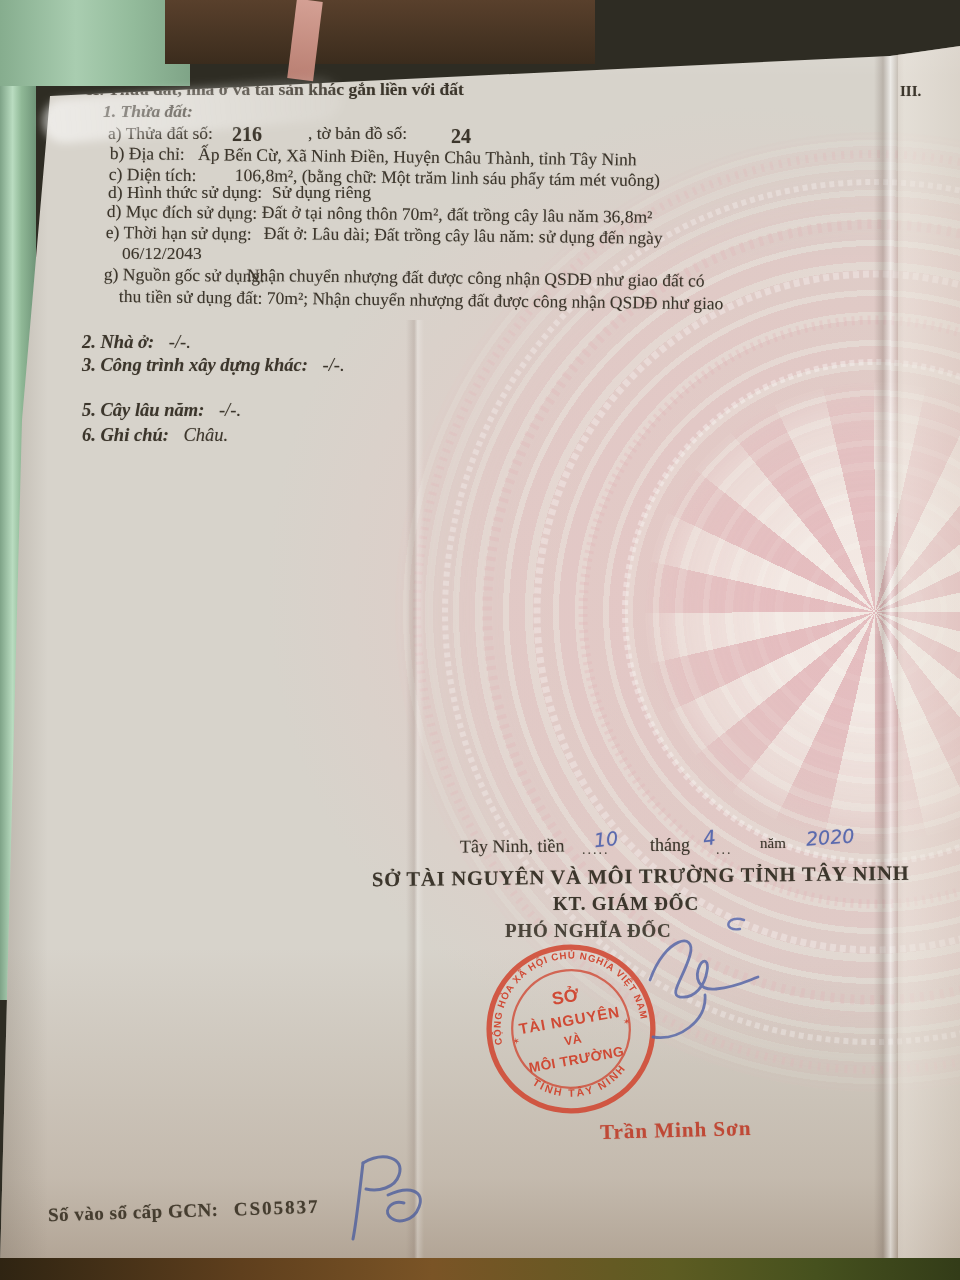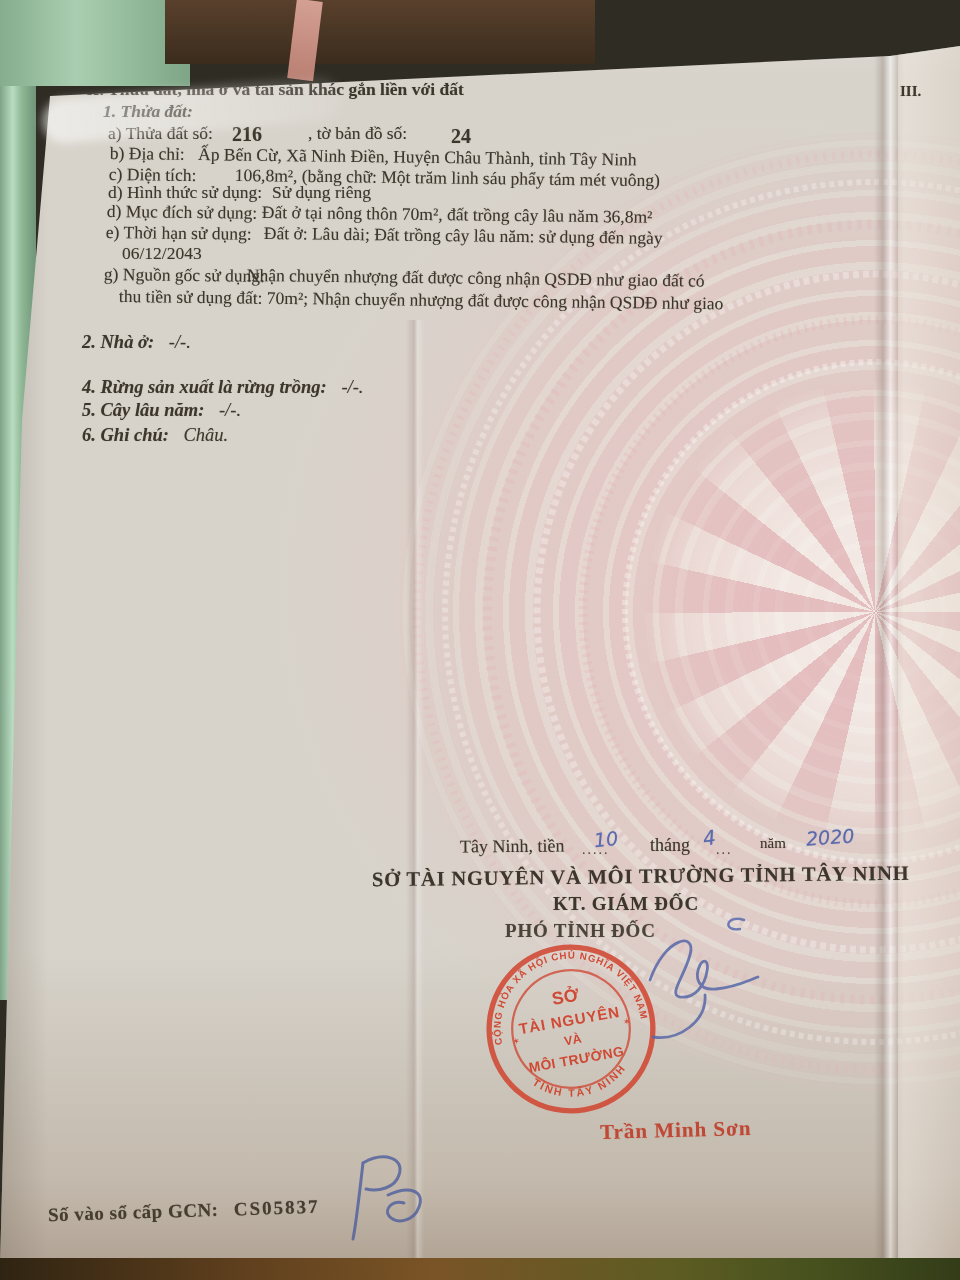--- a/index.html
+++ b/index.html
@@ -135,22 +135,22 @@
     <div class="t" style="left:122px;top:243px;">06/12/2043</div>
 
     <div class="t tilt" style="left:104px;top:264px;">g) Nguồn gốc sử dụng:</div>
     <div class="t tilt" style="left:247px;top:265px;">Nhận chuyển nhượng đất được công nhận QSDĐ như giao đất có</div>
     <div class="t tilt" style="left:119px;top:286px;">thu tiền sử dụng đất: 70m²; Nhận chuyển nhượng đất được công nhận QSDĐ như giao</div>
 
     <div class="t item" style="left:82px;top:331px;">
       <span class="bi">2. Nhà ở:</span>
       <span class="i gap">-/-.</span>
     </div>
-    <div class="t item" style="left:82px;top:376px;">
-      <span class="bi">4. Rừng sản xuất là rừng trồng:</span>
+    <div class="t item" style="left:82px;top:354px;">
+      <span class="bi">3. Công trình xây dựng khác:</span>
       <span class="i gap">-/-.</span>
     </div>
     <div class="t item" style="left:82px;top:399px;">
       <span class="bi">5. Cây lâu năm:</span>
       <span class="i gap">-/-.</span>
     </div>
     <div class="t item" style="left:82px;top:424px;">
       <span class="bi">6. Ghi chú:</span>
       <span class="i gap">Châu.</span>
     </div>
@@ -159,21 +159,21 @@
     <div class="dots" style="left:582px;top:842px;">.....</div>
     <div class="hw" style="left:594px;top:828px;font-size:19px;transform:rotate(-6deg);">10</div>
     <div class="t" style="left:650px;top:835px;font-size:18px;">tháng</div>
     <div class="hw" style="left:703px;top:826px;font-size:20px;transform:rotate(-8deg);">4</div>
     <div class="dots" style="left:716px;top:842px;">...</div>
     <div class="t" style="left:760px;top:834px;font-size:15px;">năm</div>
     <div class="hw" style="left:806px;top:826px;font-size:19px;transform:rotate(-4deg);">2020</div>
 
     <div class="t center-block" style="left:372px;top:864px;font-size:20.5px;transform:rotate(-.7deg);">SỞ TÀI NGUYÊN VÀ MÔI TRƯỜNG TỈNH TÂY NINH</div>
     <div class="t center-block" style="left:553px;top:893px;font-size:19px;">KT. GIÁM ĐỐC</div>
-    <div class="t center-block" style="left:505px;top:920px;font-size:19px;color:#4a443a;">PHÓ TỈNH ĐỐC</div>
+    <div class="t center-block" style="left:505px;top:920px;font-size:19px;color:#4a443a;">PHÓ NGHĨA ĐỐC</div>
 
     <svg style="position:absolute;left:712px;top:914px;" width="40" height="26" viewBox="0 0 40 26">
       <path d="M 32,6 C 14,0 10,18 28,15" fill="none" stroke="#5a6aae" stroke-width="2.4" stroke-linecap="round" opacity=".85"></path>
     </svg>
 
     <div class="stamp-wrap">
       <svg width="178" height="178" viewBox="0 0 200 200">
         <g fill="none" stroke="#d0402a">
           <circle cx="100" cy="100" r="92" stroke-width="6" opacity=".9"></circle>
           <circle cx="100" cy="100" r="66" stroke-width="2.5" opacity=".8"></circle>

